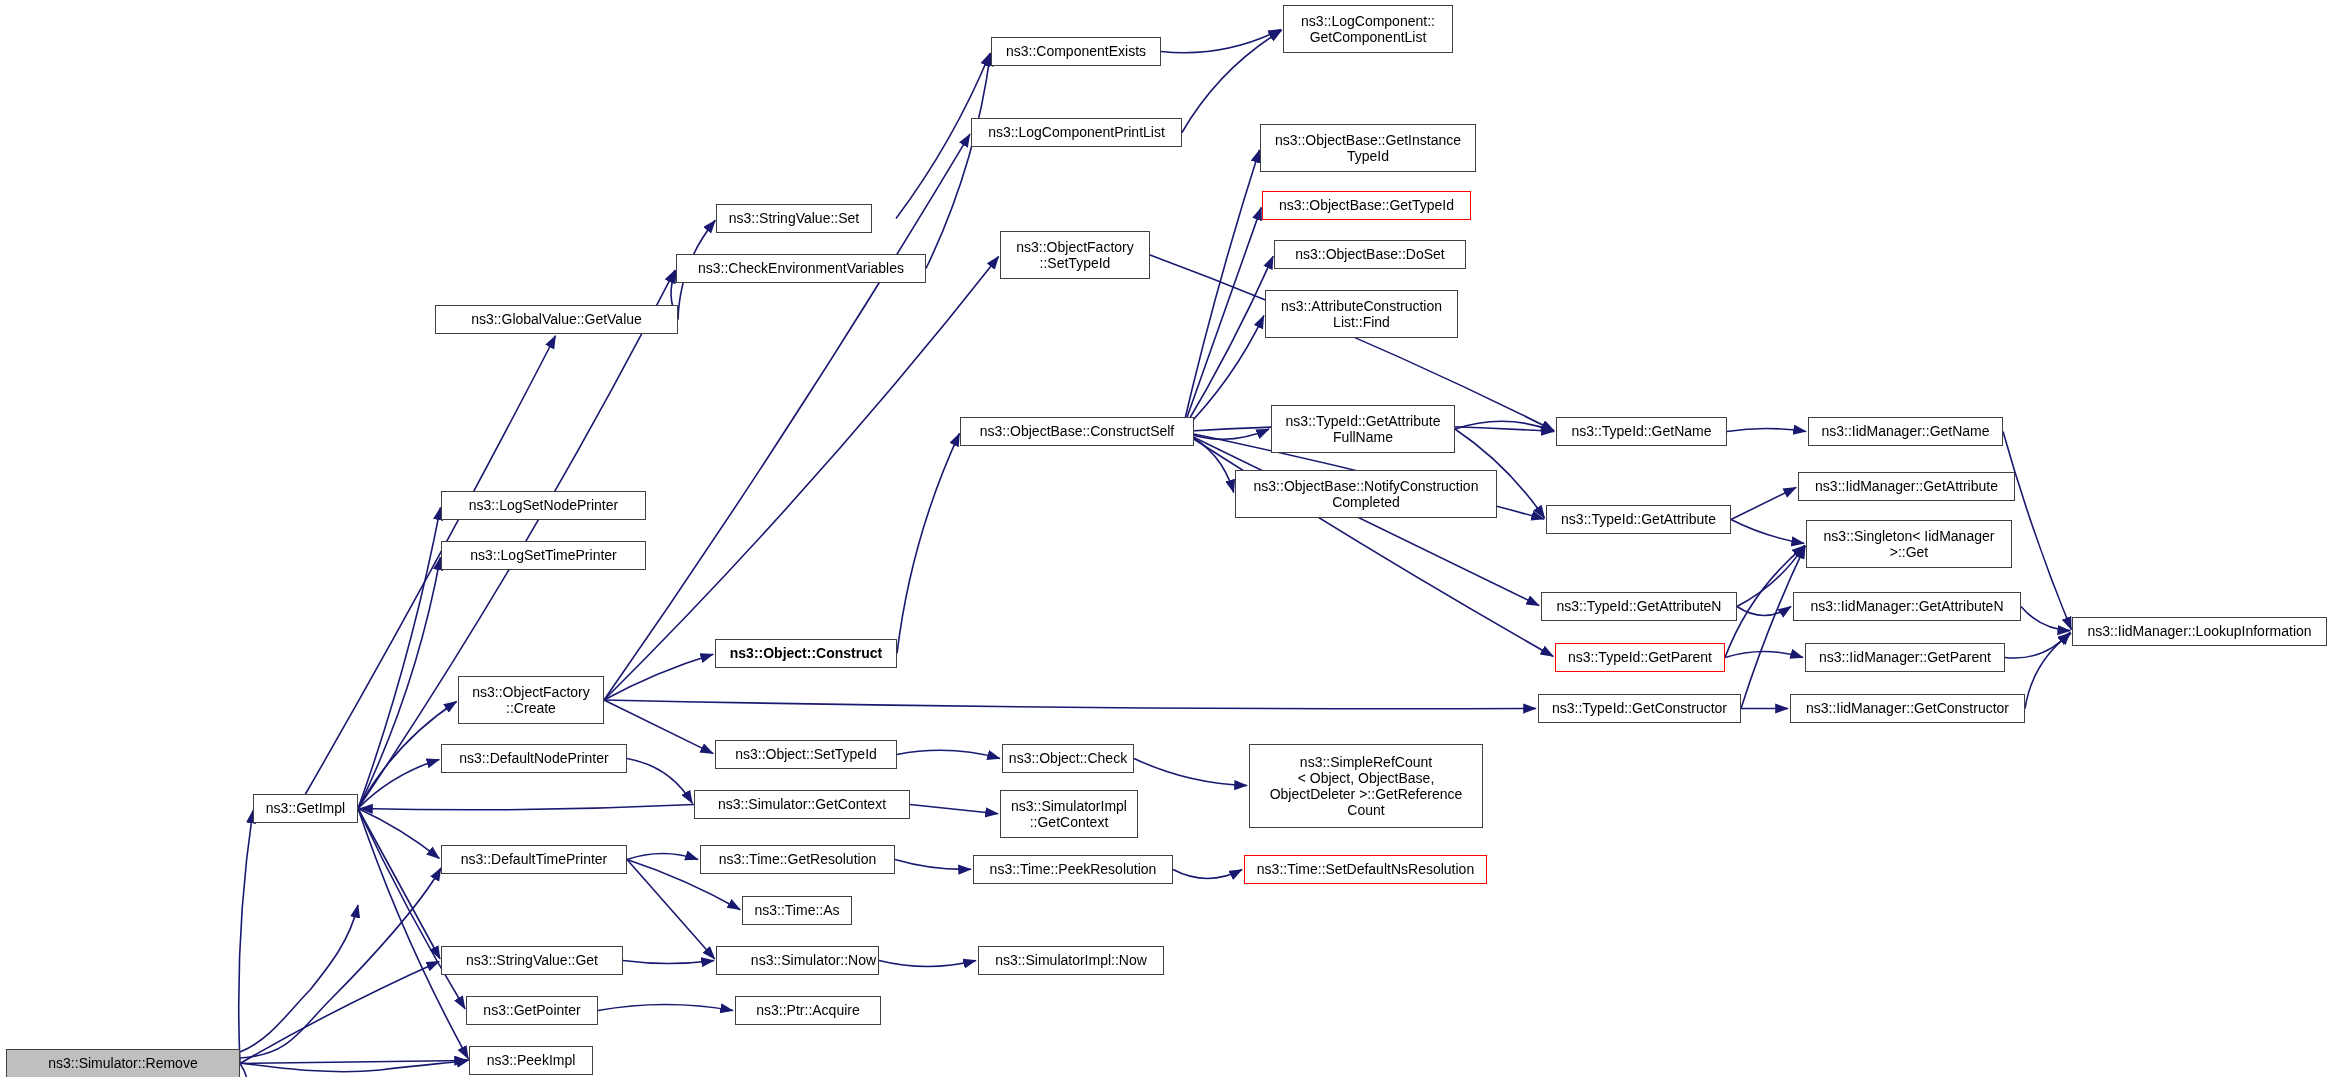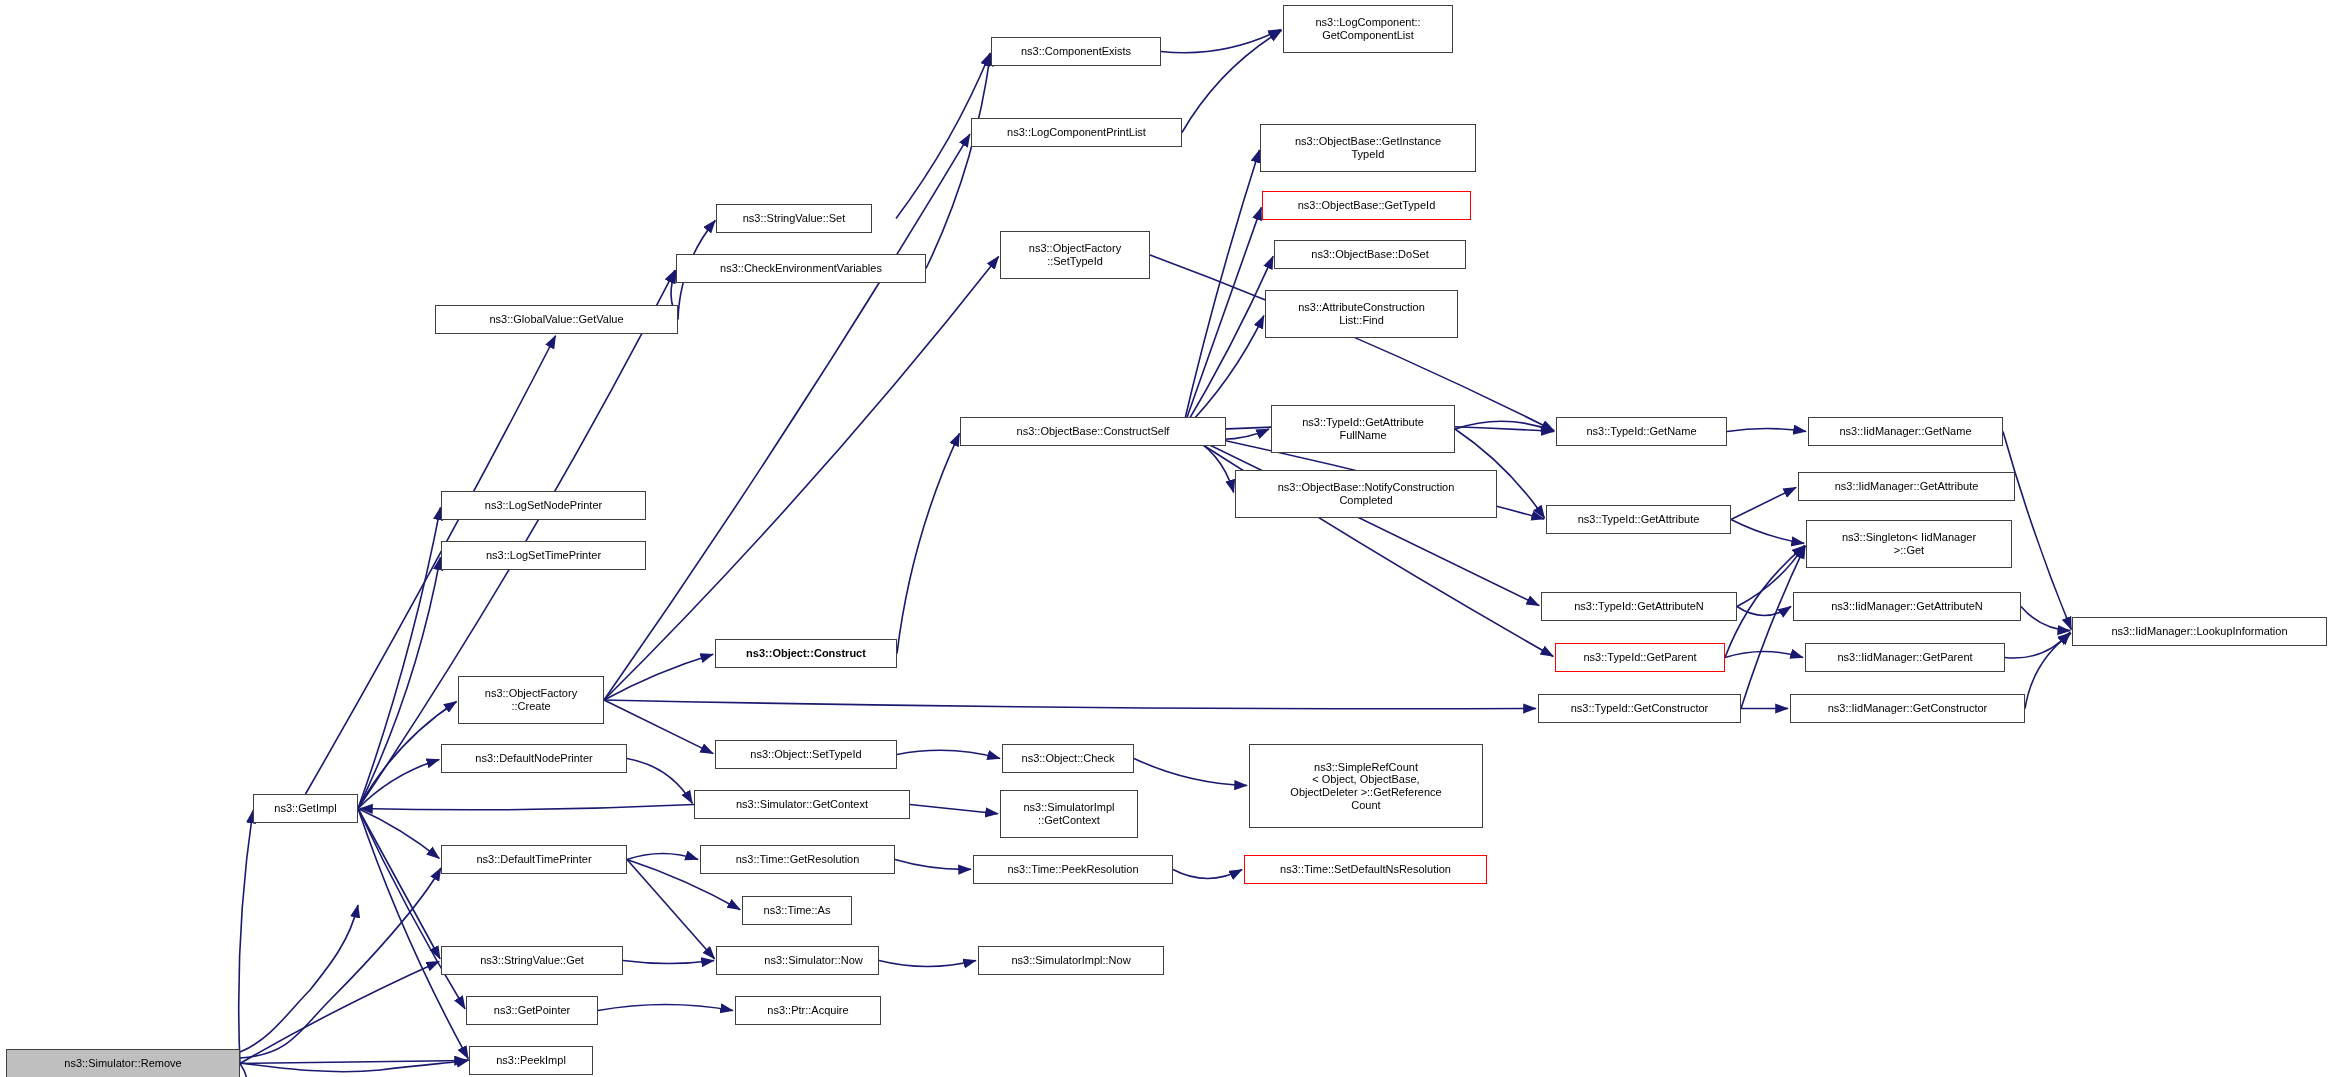--- a/index.html
+++ b/index.html
@@ -23,21 +23,21 @@
     width: 2331px;
     height: 1077px;
     pointer-events: none;
   }
   .node {
     position: absolute;
     box-sizing: border-box;
     border: 1px solid #404040;
     background: #ffffff;
     color: #000000;
-    font-size: 11px;
+    font-size: 14px;
     line-height: 1.16;
     display: flex;
     align-items: center;
     justify-content: center;
     text-align: center;
     padding: 1px 4px;
     white-space: pre-line;
     z-index: 5;
   }
   .node.red {
@@ -148,21 +148,21 @@
       <div class="node" style="left: 715px; top: 639px; width: 182px; height: 29px; font-weight: bold;">ns3::Object::Construct</div>
       <div class="node" style="left: 715px; top: 740px; width: 182px; height: 29px;">ns3::Object::SetTypeId</div>
       <div class="node" style="left: 694px; top: 790px; width: 216px; height: 29px;">ns3::Simulator::GetContext</div>
       <div class="node" style="left: 700px; top: 845px; width: 195px; height: 29px;">ns3::Time::GetResolution</div>
       <div class="node" style="left: 742px; top: 896px; width: 110px; height: 29px;">ns3::Time::As</div>
       <div class="node" style="left: 716px; top: 946px; width: 163px; height: 29px; padding-left: 36px;">ns3::Simulator::Now</div>
       <div class="node" style="left: 991px; top: 37px; width: 170px; height: 29px;">ns3::ComponentExists</div>
       <div class="node" style="left: 971px; top: 118px; width: 211px; height: 29px;">ns3::LogComponentPrintList</div>
       <div class="node" style="left: 1000px; top: 231px; width: 150px; height: 48px;">ns3::ObjectFactory
 ::SetTypeId</div>
-      <div class="node" style="left: 960px; top: 417px; width: 266px; height: 29px;">ns3::ObjectBase::ConstructSelf</div>
+      <div class="node" style="left: 960px; top: 417px; width: 234px; height: 29px;">ns3::ObjectBase::ConstructSelf</div>
       <div class="node" style="left: 1002px; top: 744px; width: 132px; height: 29px;">ns3::Object::Check</div>
       <div class="node" style="left: 1000px; top: 790px; width: 138px; height: 48px;">ns3::SimulatorImpl
 ::GetContext</div>
       <div class="node" style="left: 973px; top: 855px; width: 200px; height: 29px;">ns3::Time::PeekResolution</div>
       <div class="node" style="left: 978px; top: 946px; width: 186px; height: 29px;">ns3::SimulatorImpl::Now</div>
       <div class="node" style="left: 1283px; top: 5px; width: 170px; height: 48px;">ns3::LogComponent::
 GetComponentList</div>
       <div class="node" style="left: 1260px; top: 124px; width: 216px; height: 48px;">ns3::ObjectBase::GetInstance
 TypeId</div>
       <div class="node red" style="left: 1262px; top: 191px; width: 209px; height: 29px;">ns3::ObjectBase::GetTypeId</div>

